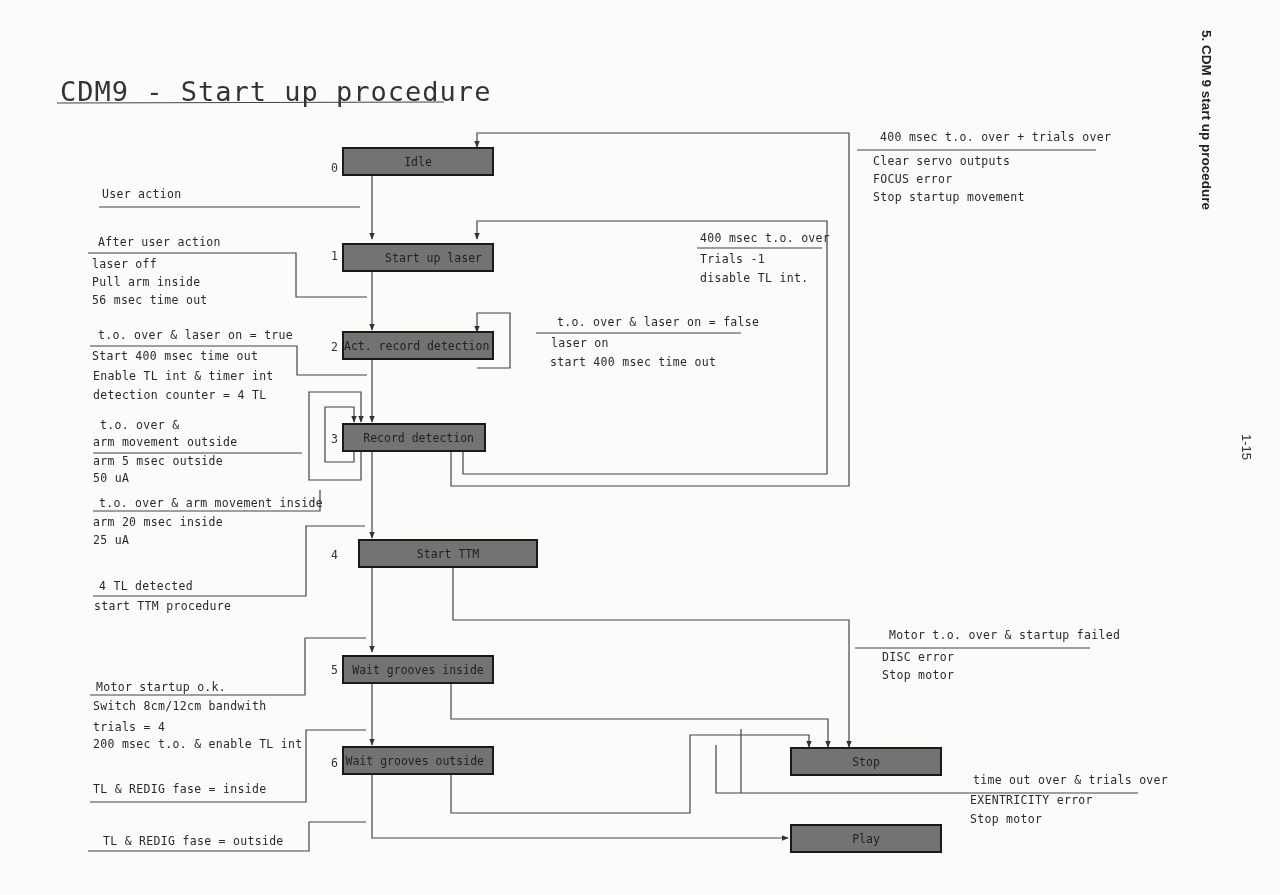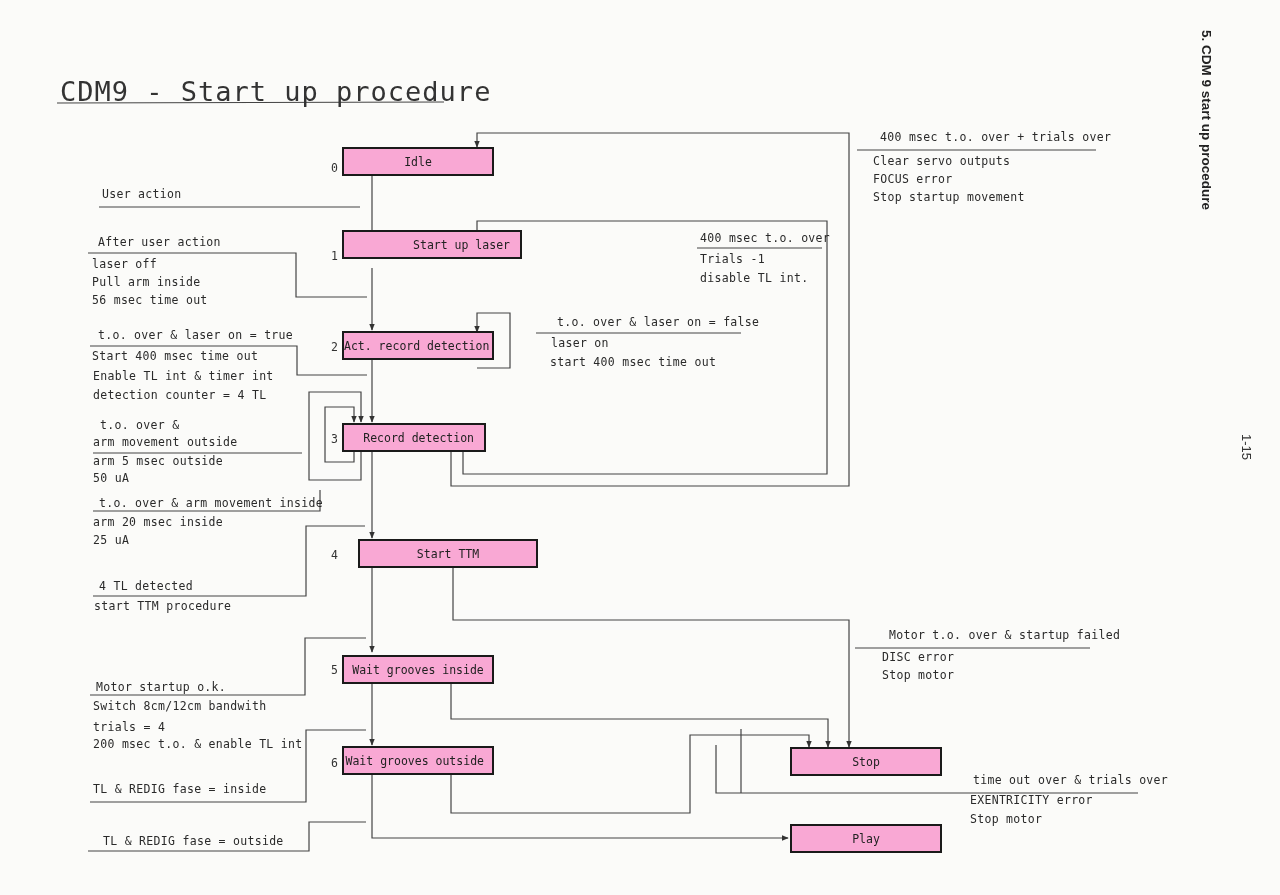--- a/index.html
+++ b/index.html
@@ -2,21 +2,21 @@
 <html><head>
 <meta charset="utf-8">
 <style>
   html,body{margin:0;padding:0;}
   body{width:1280px;height:895px;background:#fbfbf9;position:relative;overflow:hidden;
        font-family:"DejaVu Sans Mono","Liberation Mono",monospace;color:#222;}
   #canvas{position:absolute;left:0;top:0;}
   .t{position:absolute;font-size:11.5px;white-space:nowrap;color:#2a2a2a;letter-spacing:0.3px;}
   .title{position:absolute;left:60px;top:58px;font-size:27px;color:#333;letter-spacing:1px;
          font-family:"DejaVu Sans Mono",monospace;font-weight:300;margin-top:18px;}
-  .box{position:absolute;border:2.5px solid #1a1a1a;background:#f9a8d4;box-sizing:border-box;
+  .box{position:absolute;border:2.5px solid #1a1a1a;background:#737373;box-sizing:border-box;
        font-size:11.5px;display:flex;align-items:center;justify-content:center;color:#222;}
   .num{position:absolute;font-size:11.5px;color:#333;}
   .side-title{position:absolute;left:1190px;top:30px;transform-origin:left top;
        transform:translate(24px,0) rotate(90deg);font-family:"Liberation Sans",sans-serif;
        font-weight:bold;font-size:13.5px;color:#222;white-space:nowrap;}
   .page-num{position:absolute;left:1238px;top:434px;transform-origin:left top;
        transform:translate(16px,0) rotate(90deg);font-family:"Liberation Sans",sans-serif;
        font-size:13px;color:#333;white-space:nowrap;}
 </style>
 </head>
@@ -75,21 +75,21 @@
 </svg>
 
 <div class="title">CDM9 - Start up procedure</div>
 <div class="side-title">5. CDM 9 start up procedure</div>
 <div class="page-num">1-15</div>
 
 <div class="num" style="left:331px;top:161px">0</div>
 <div class="box" style="left:342px;top:147px;width:152px;height:29px">Idle</div>
 
 <div class="num" style="left:331px;top:249px">1</div>
-<div class="box" style="left:342px;top:230px;width:180px;height:29px;justify-content:flex-end;padding-right:10px">Start up laser</div>
+<div class="box" style="left:342px;top:243px;width:152px;height:29px;justify-content:flex-end;padding-right:10px">Start up laser</div>
 
 <div class="num" style="left:331px;top:340px">2</div>
 <div class="box" style="left:342px;top:331px;width:152px;height:29px;justify-content:flex-start;overflow:visible">Act. record detection</div>
 
 <div class="num" style="left:331px;top:432px">3</div>
 <div class="box" style="left:342px;top:423px;width:144px;height:29px;justify-content:flex-end;padding-right:10px">Record detection</div>
 
 <div class="num" style="left:331px;top:548px">4</div>
 <div class="box" style="left:358px;top:539px;width:180px;height:29px">Start TTM</div>
 

